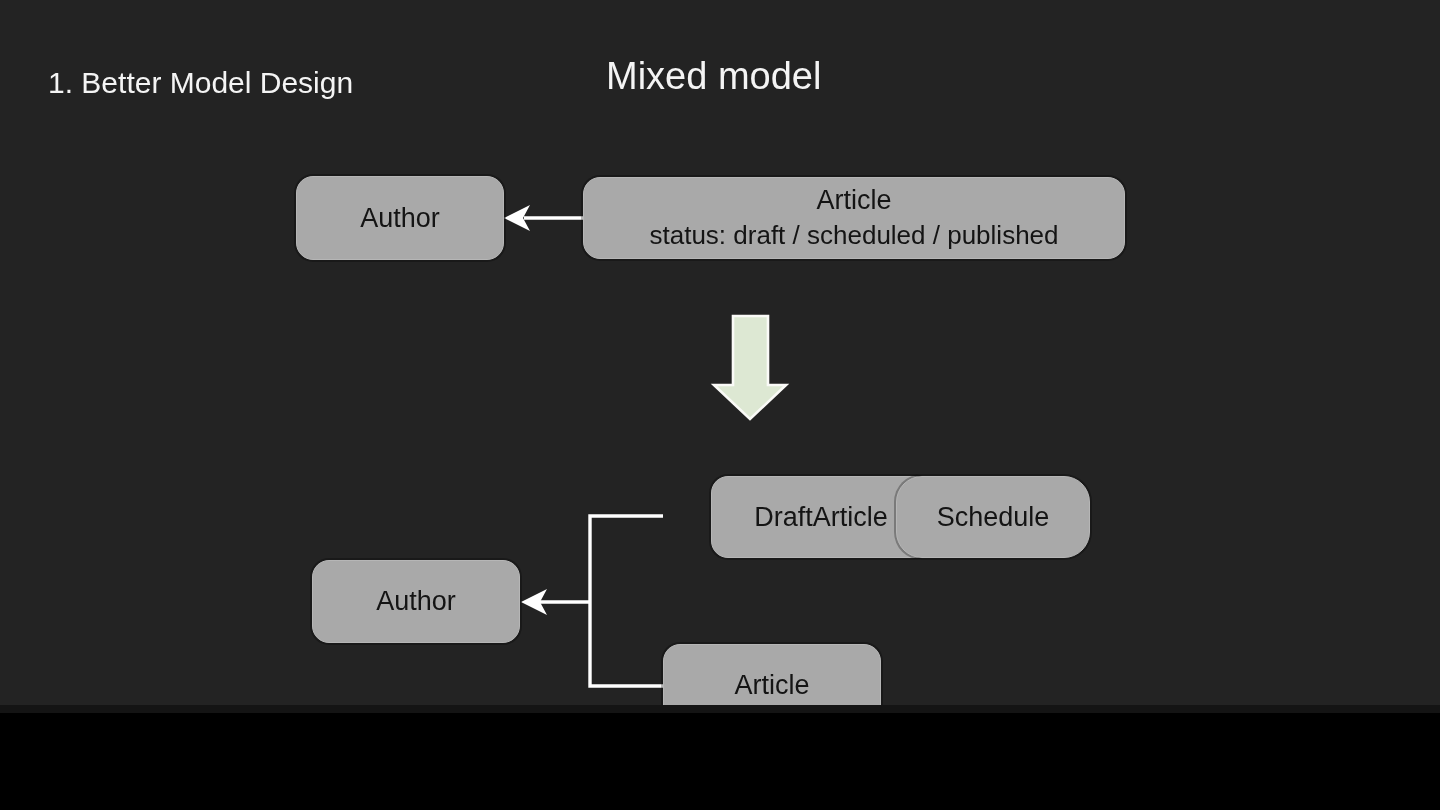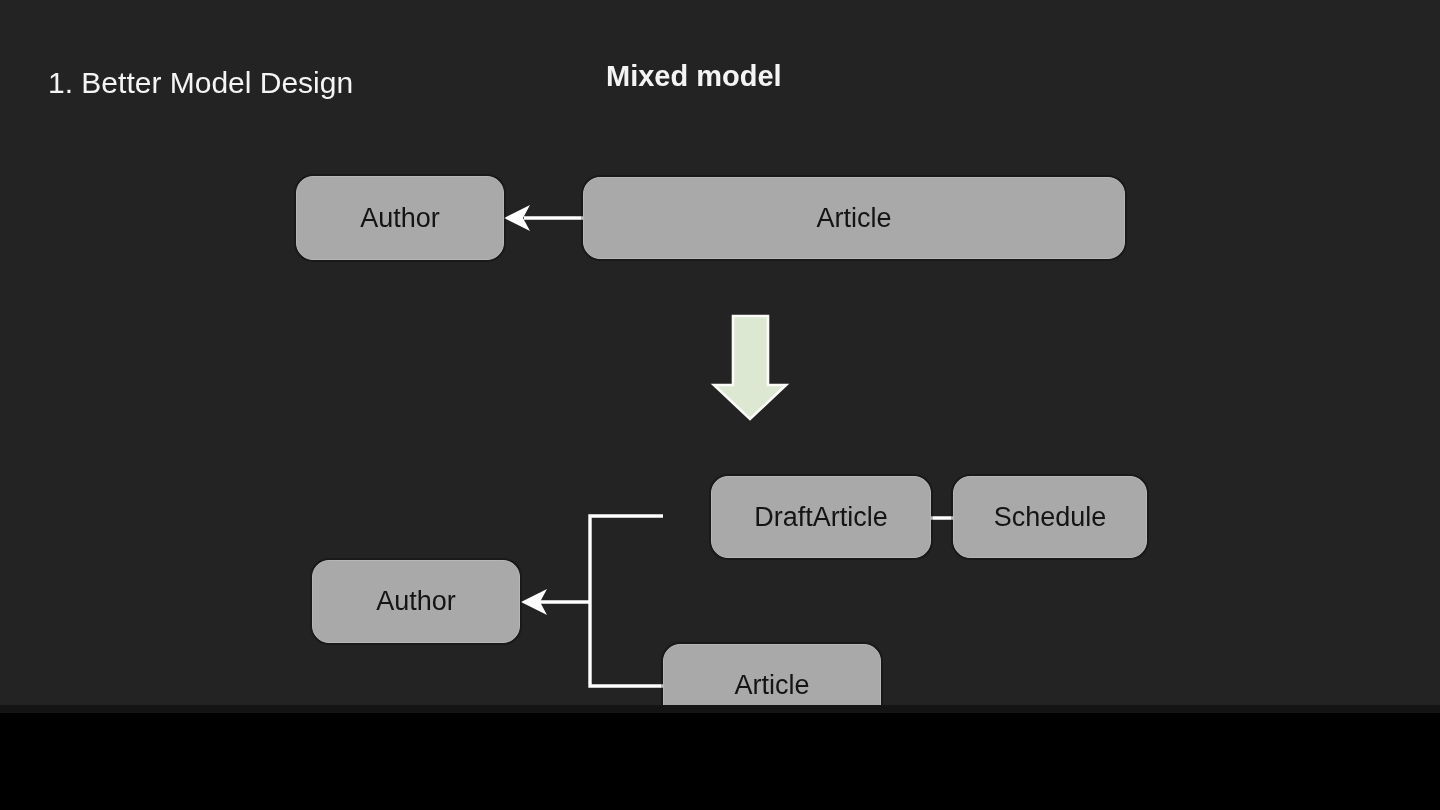--- a/index.html
+++ b/index.html
@@ -26,42 +26,42 @@
     pointer-events:none;
   }
   .slide-title{
     position:absolute;left:48px;top:66px;
     font-size:30px;line-height:34px;font-weight:400;
     color:var(--heading-text);
     white-space:nowrap;
   }
   .diagram-title{
     position:absolute;left:606px;top:58px;
-    font-size:29px;line-height:36px;font-weight:700;
+    font-size:38px;line-height:36px;font-weight:400;
     color:var(--heading-text);
     white-space:nowrap;
   }
   .node{
     position:absolute;
     background:var(--node-fill);
     border:1px solid var(--node-border);
     border-radius:17px;
     box-shadow:0 0 0 2px rgba(0,0,0,0.28);
     display:flex;flex-direction:column;
     align-items:center;justify-content:center;
     color:var(--node-text);
     font-size:27px;line-height:35px;
     text-align:center;
     box-sizing:border-box;
   }
   .node .sublabel{font-size:26px;line-height:35px;}
   .n-author-top   {left:296px;top:176px;width:208px;height:84px;}
   .n-article-top  {left:583px;top:177px;width:542px;height:82px;}
   .n-draft-article{left:663px;top:476px;width:220px;height:82px;margin-left:48px;}
-  .n-schedule     {left:953px;top:476px;width:194px;height:82px;}
+  .n-schedule     {left:896px;top:476px;width:194px;height:82px;border-radius:26px;}
   .n-author-bot   {left:312px;top:560px;width:208px;height:83px;}
   .n-article-bot  {left:663px;top:644px;width:218px;height:83px;}
 
   .connector-line{
     fill:none;
     stroke:var(--connector);
     stroke-width:3.4;
   }
   .arrowhead{
     fill:var(--connector);
@@ -101,20 +101,21 @@
   <div class="slide-title">1. Better Model Design</div>
 
   <div class="diagram-title">Mixed model</div>
 
   <div class="node n-author-top">
     <span class="label">Author</span>
   </div>
 
   <div class="node n-article-top">
     <span class="label">Article</span>
+    <span class="sublabel">status: draft / scheduled / published</span>
   </div>
 
   <div class="node n-draft-article">
     <span class="label">DraftArticle</span>
   </div>
 
   <div class="node n-schedule">
     <span class="label">Schedule</span>
   </div>
 

